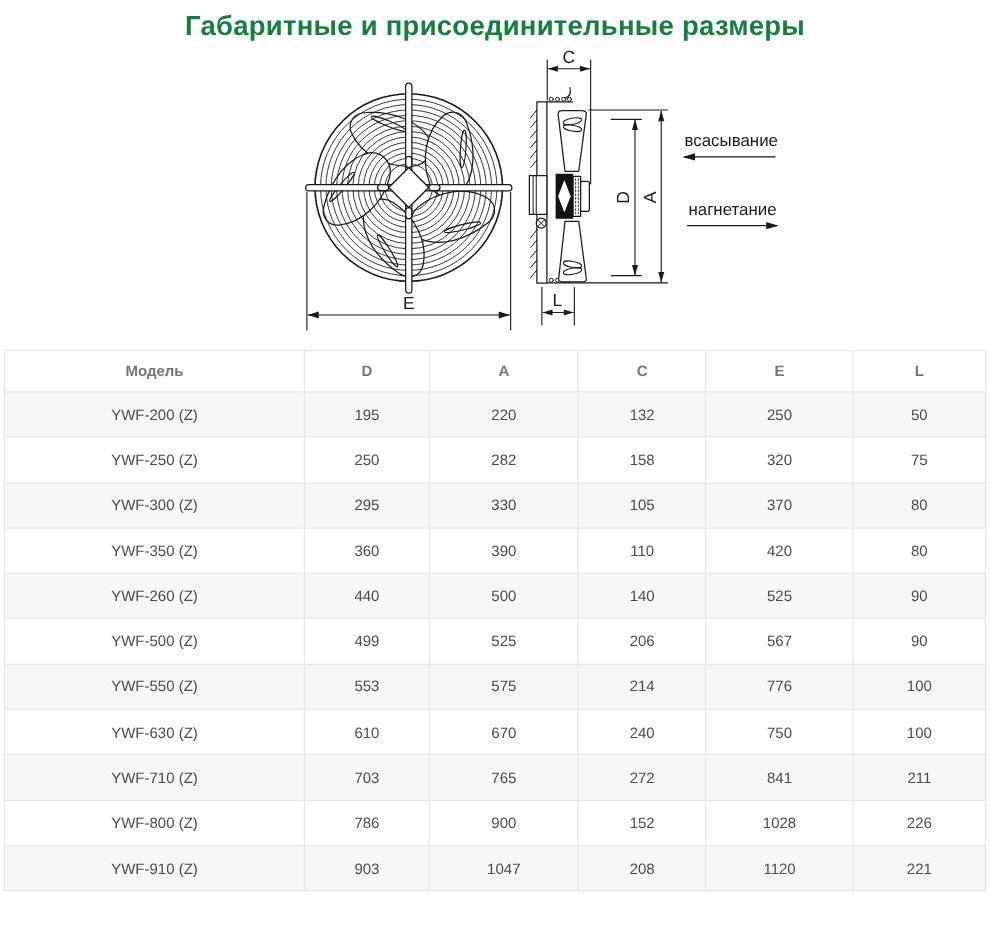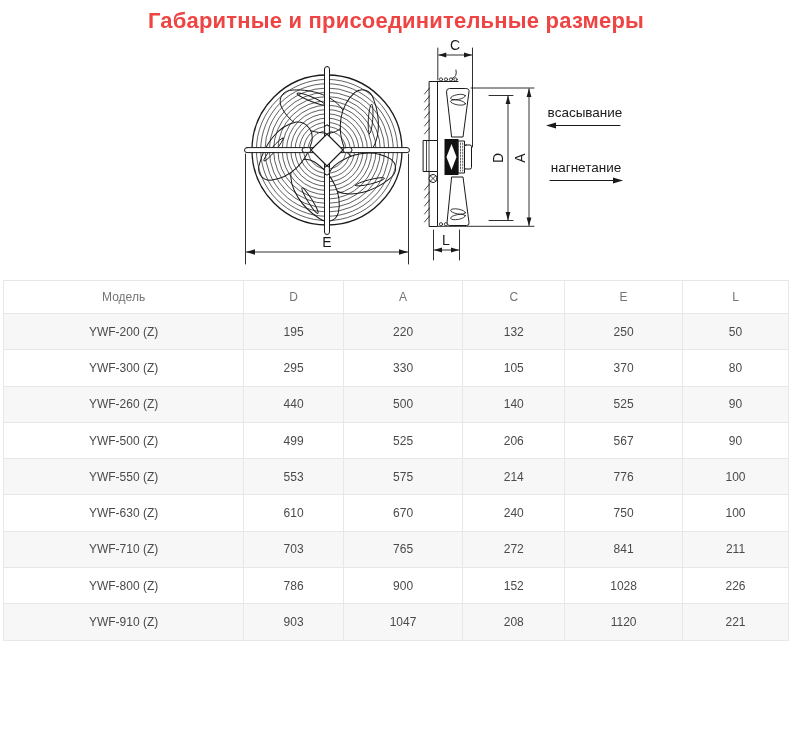--- a/index.html
+++ b/index.html
@@ -1,21 +1,21 @@
 <!DOCTYPE html>
 <html><head>
 <meta charset="utf-8">
 <style>
   html,body{margin:0;padding:0;background:#fff;}
   body{width:792px;height:752px;overflow:hidden;font-family:"Liberation Sans",sans-serif;}
-  .page-title{margin:6px 0 0;text-align:center;font-size:22px;line-height:30px;font-weight:600;color:#ef4444;letter-spacing:.2px;}
+  .page-title{margin:6px 0 0;text-align:center;font-size:22px;line-height:30px;font-weight:600;color:#15803d;letter-spacing:.2px;}
   svg.drawing{display:block;margin:0;}
   table.dims{width:786px;margin:8px 3px 0;border-collapse:collapse;table-layout:fixed;}
   table.dims th,table.dims td{border:1px solid #e7e7e7;text-align:center;vertical-align:middle;font-size:12px;padding:0;}
-  table.dims th{height:32px;color:#757575;font-weight:normal;background:#fff;}
+  table.dims th{height:32px;color:#757575;font-weight:bold;background:#fff;}
   table.dims td{height:35.3px;color:#4a4a4a;}
   table.dims tbody tr:nth-child(odd){background:#f7f7f7;}
   table.dims tbody tr:nth-child(even){background:#ffffff;}
   .c-model{width:30.6%}.c-d{width:12.7%}.c-a{width:15.2%}.c-c{width:13%}.c-e{width:15%}.c-l{width:13.5%}
 </style>
 </head>
 <body>
 
 <h1 class="page-title">Габаритные и присоединительные размеры</h1>
 
@@ -198,28 +198,44 @@
   <tbody>
       <tr>
         <td>YWF-200 (Z)</td>
         <td>195</td>
         <td>220</td>
         <td>132</td>
         <td>250</td>
         <td>50</td>
       </tr>
       <tr>
+        <td>YWF-250 (Z)</td>
+        <td>250</td>
+        <td>282</td>
+        <td>158</td>
+        <td>320</td>
+        <td>75</td>
+      </tr>
+      <tr>
         <td>YWF-300 (Z)</td>
         <td>295</td>
         <td>330</td>
         <td>105</td>
         <td>370</td>
         <td>80</td>
       </tr>
       <tr>
+        <td>YWF-350 (Z)</td>
+        <td>360</td>
+        <td>390</td>
+        <td>110</td>
+        <td>420</td>
+        <td>80</td>
+      </tr>
+      <tr>
         <td>YWF-260 (Z)</td>
         <td>440</td>
         <td>500</td>
         <td>140</td>
         <td>525</td>
         <td>90</td>
       </tr>
       <tr>
         <td>YWF-500 (Z)</td>
         <td>499</td>

